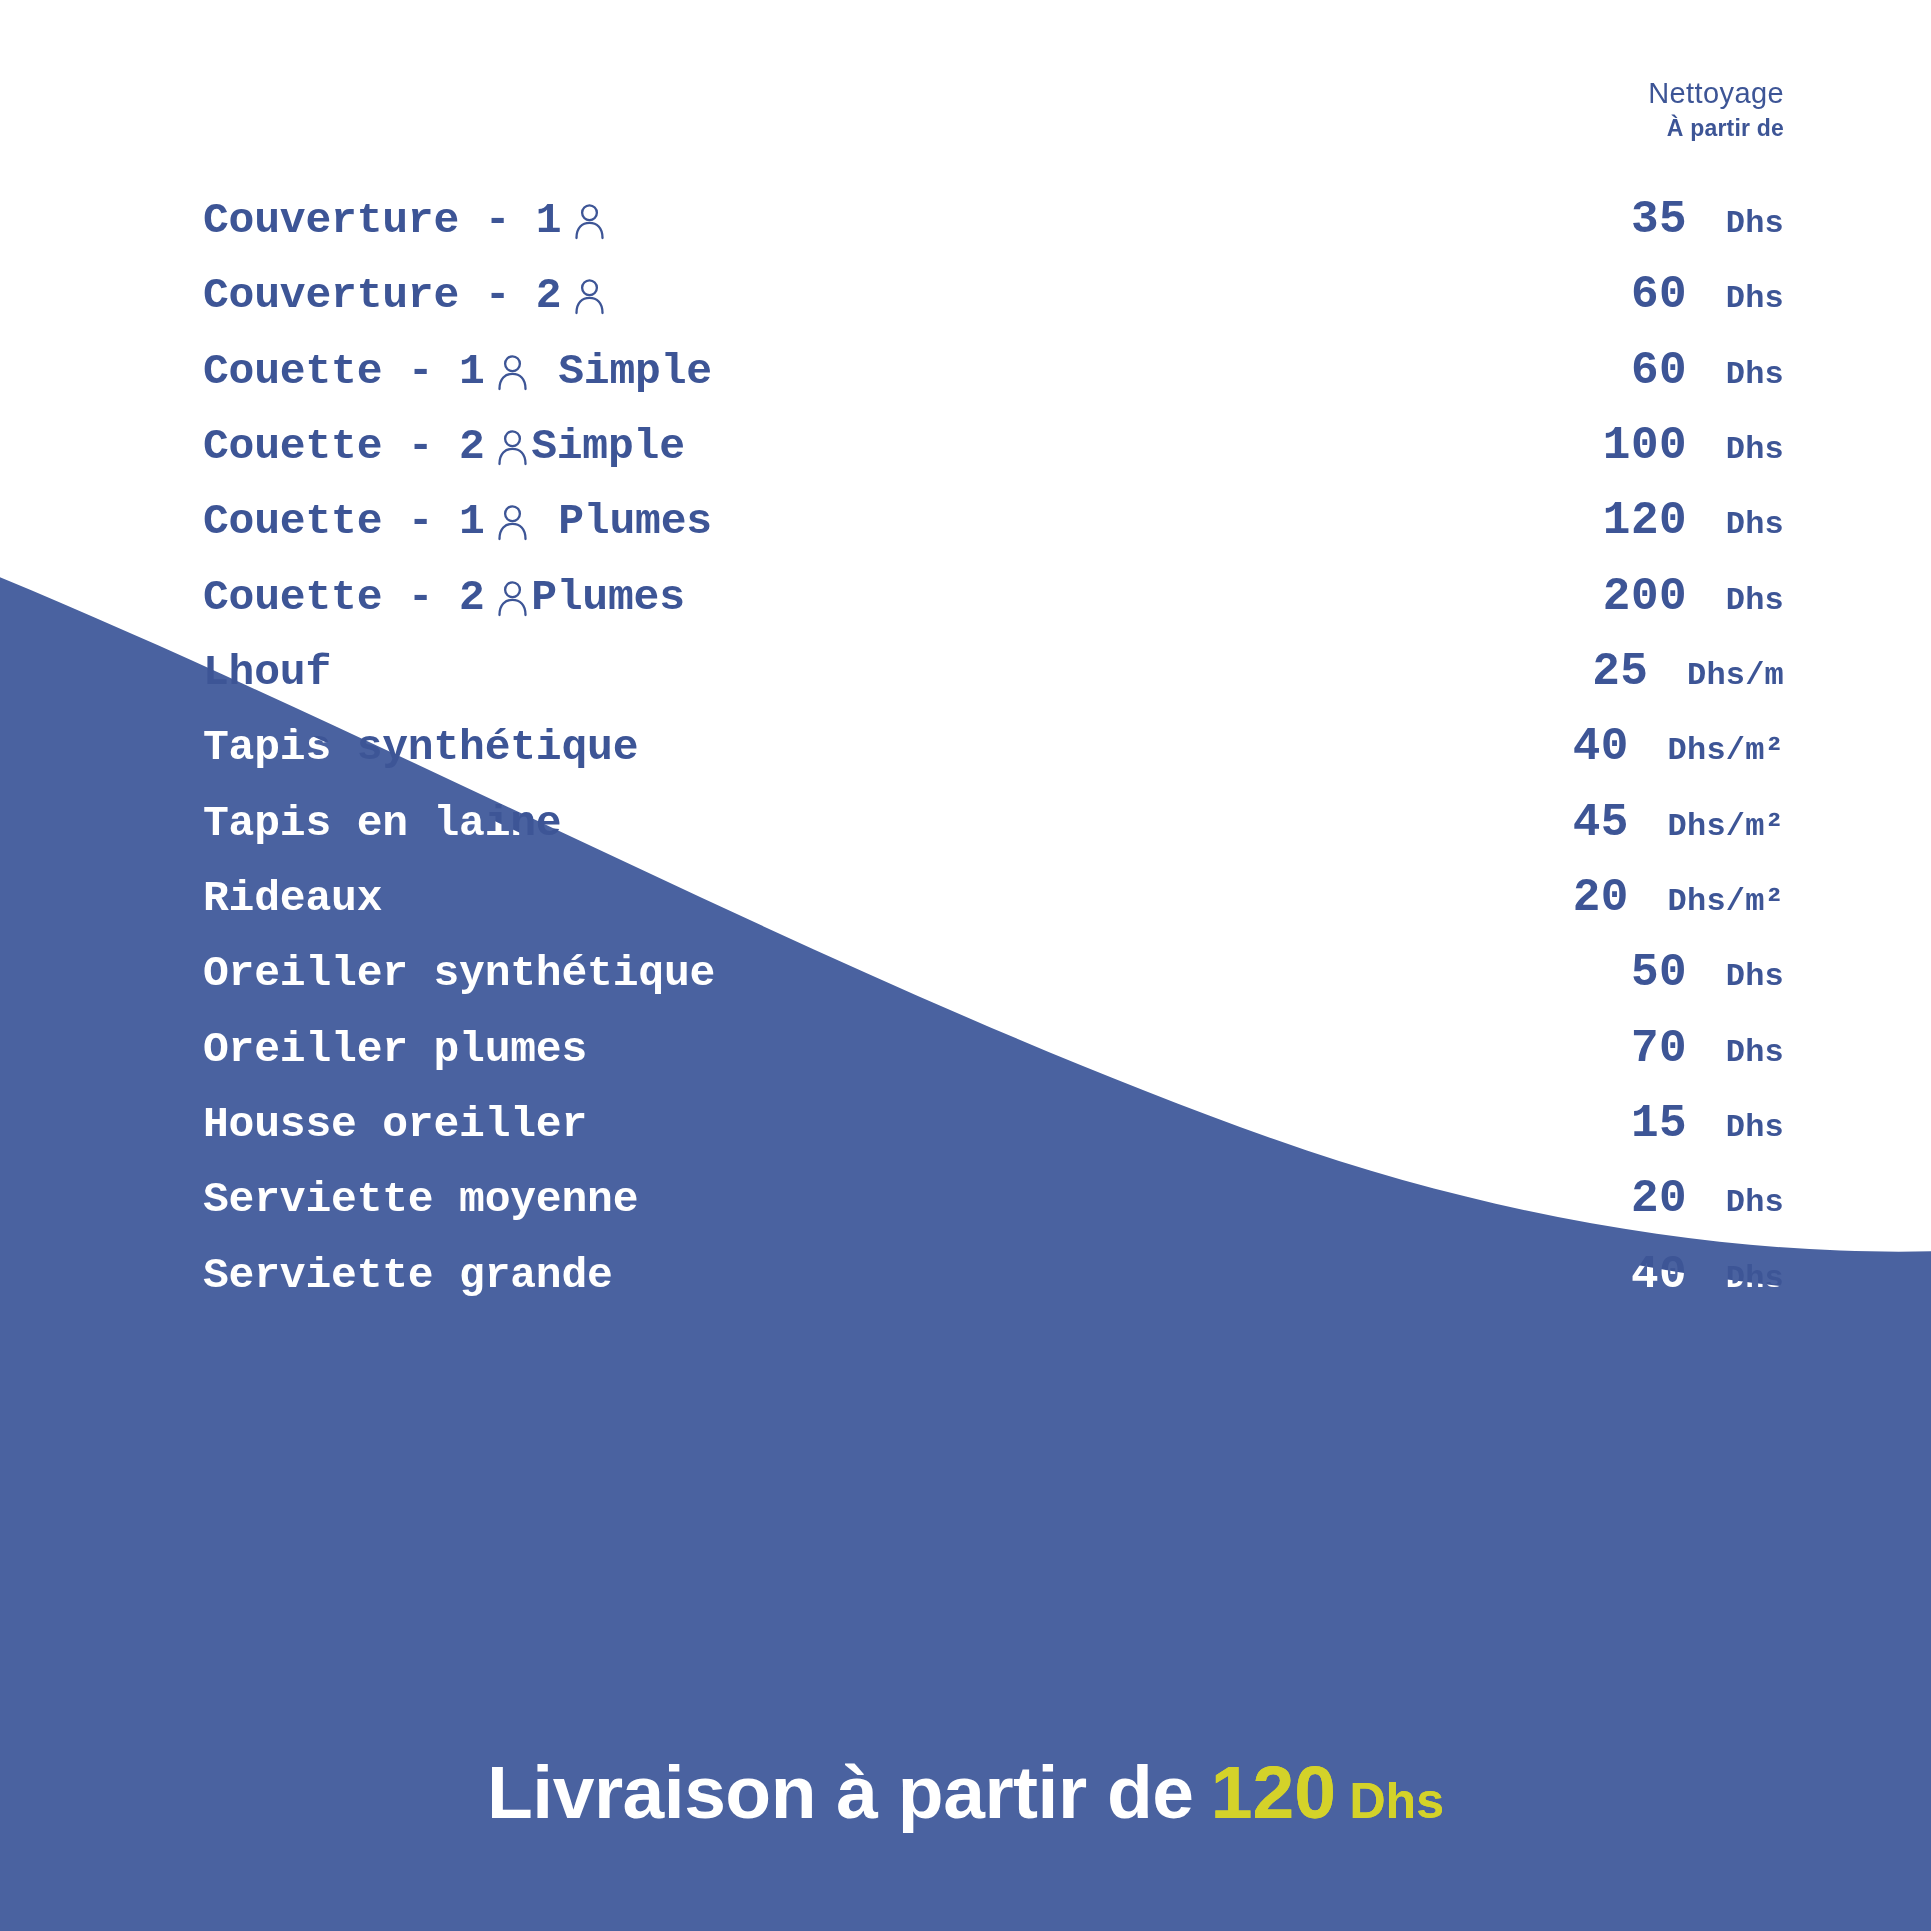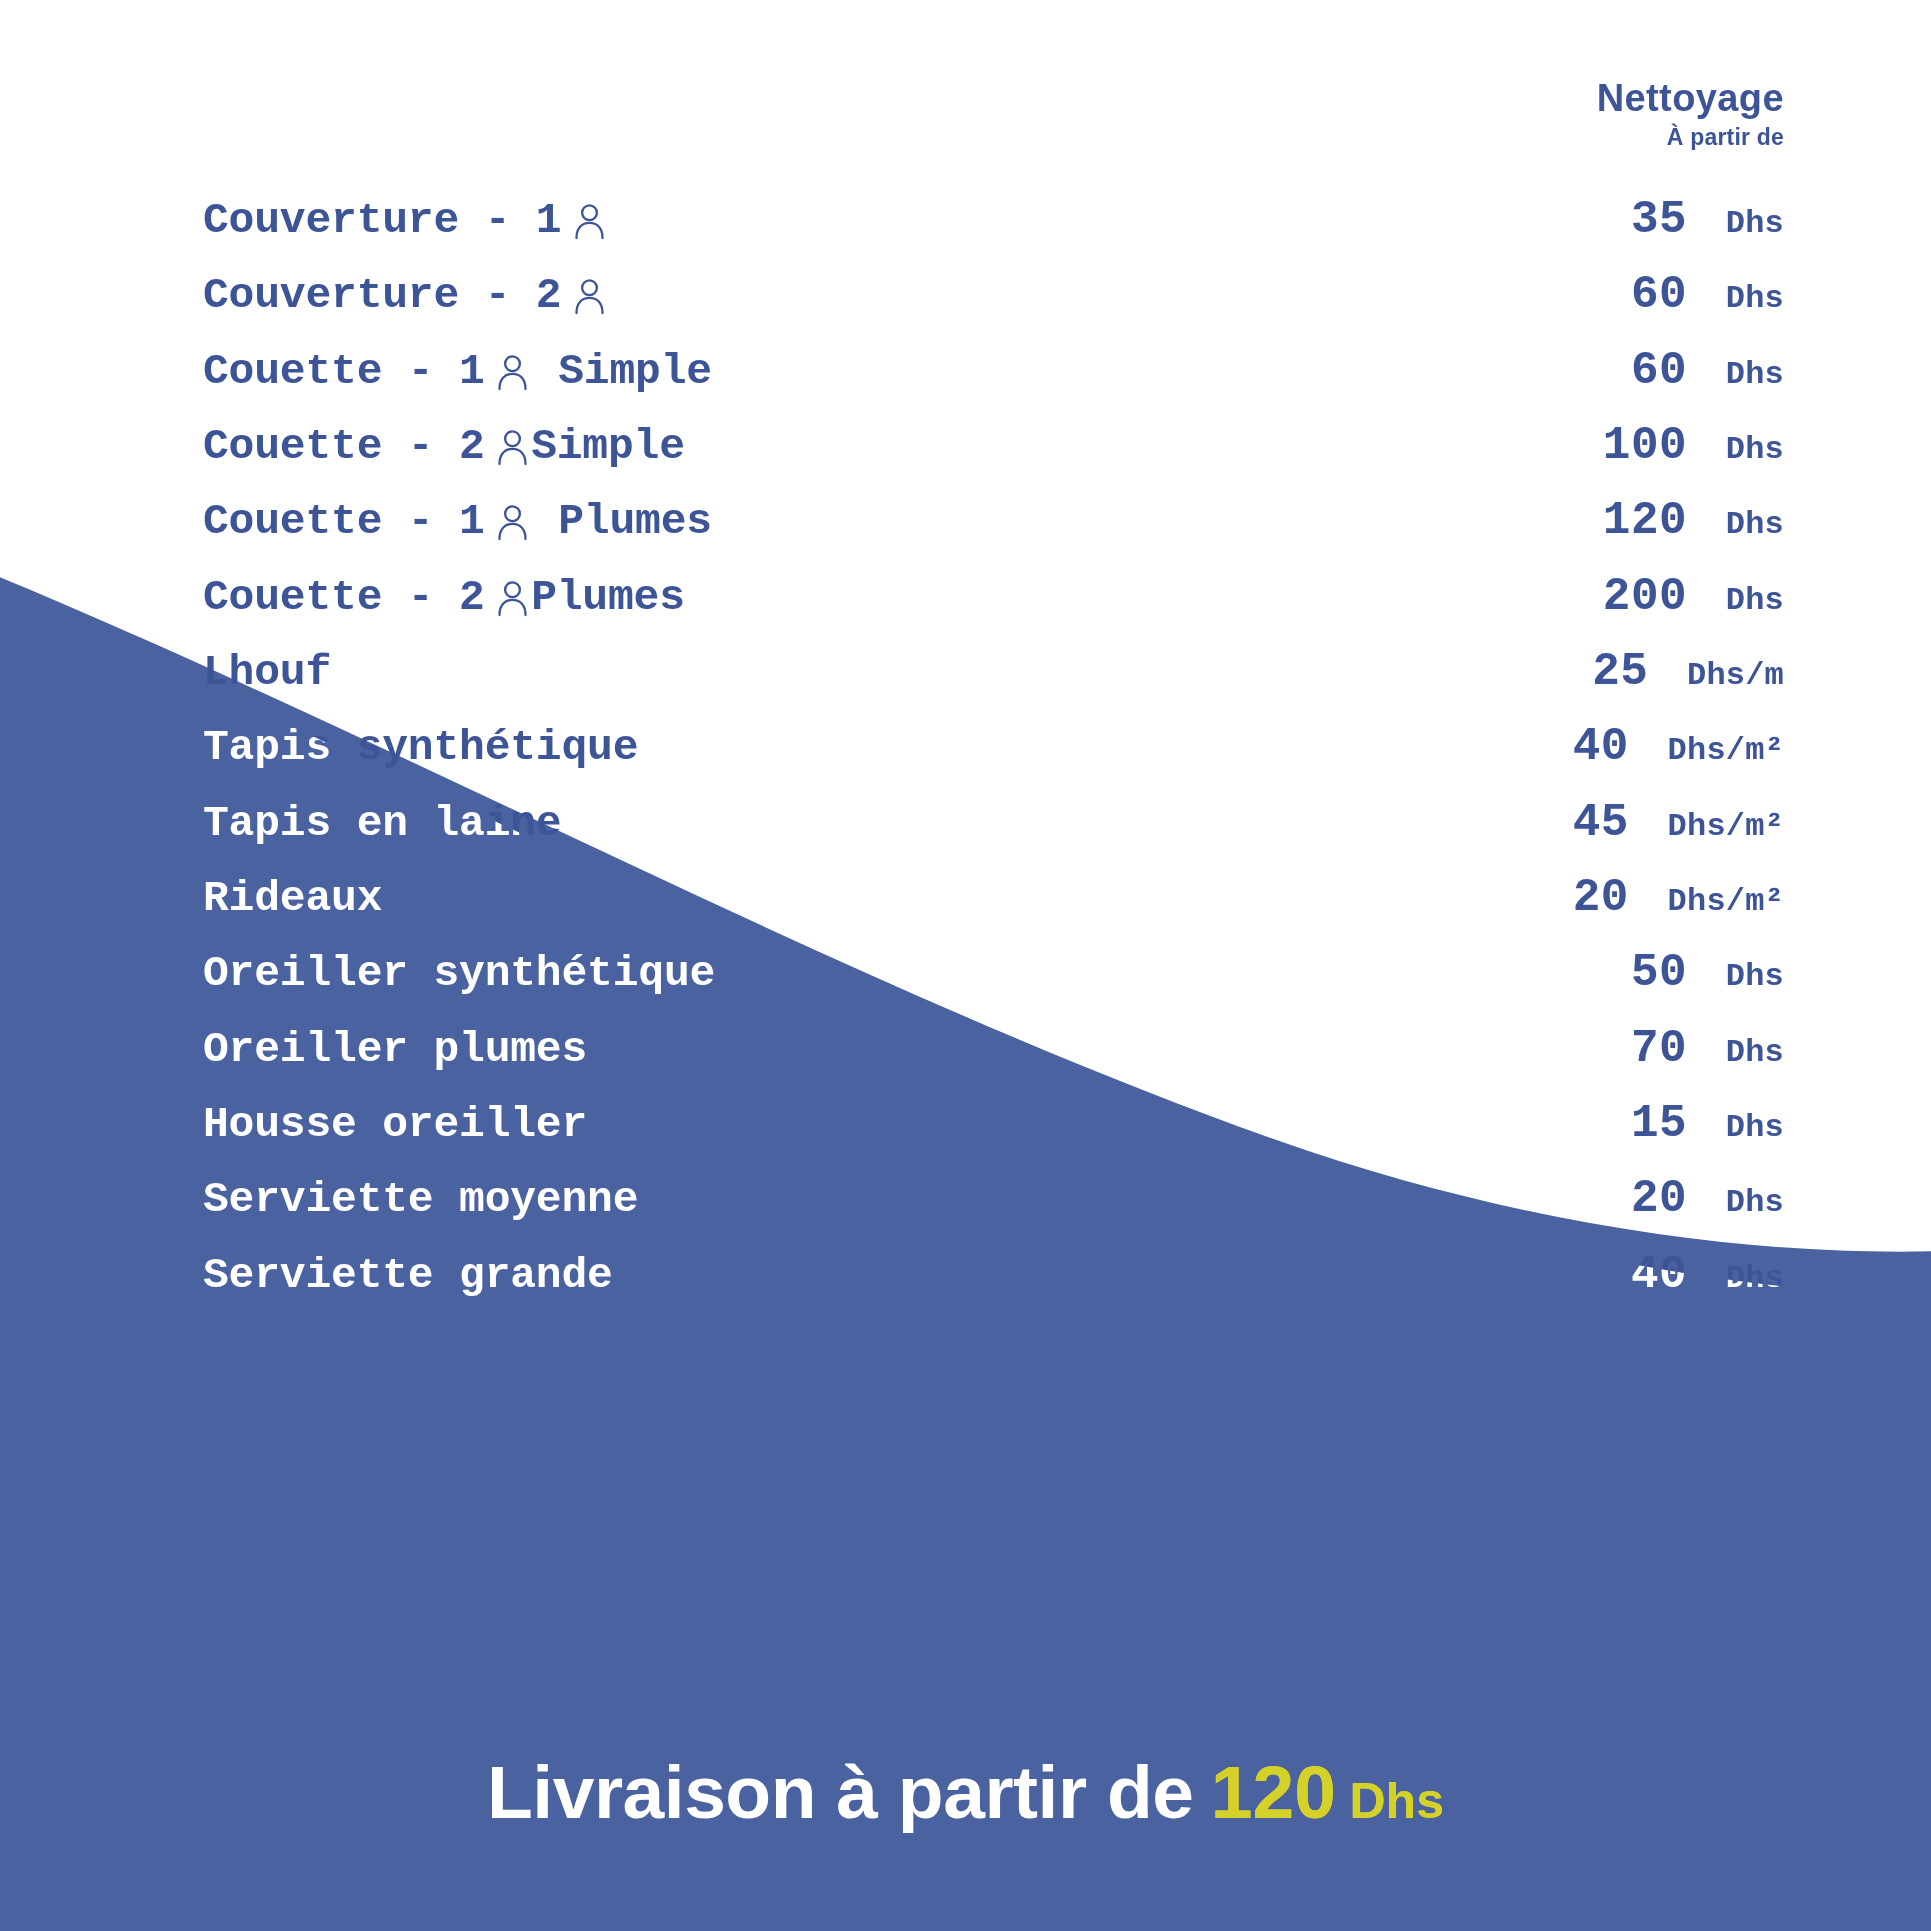--- a/index.html
+++ b/index.html
@@ -42,22 +42,22 @@
 
   
   .header {
     position: absolute;
     right: 147px;
     top: 79px;
     text-align: right;
     line-height: 1;
   }
   .header-title {
-    font-size: 38px;
-    font-weight: 700;
+    font-size: 29px;
+    font-weight: 400;
     letter-spacing: 0.4px;
     display: block;
   }
   .header-sub {
     font-size: 23px;
     font-weight: 700;
     letter-spacing: 0.2px;
     display: block;
     margin-top: 8.7px;
   }

